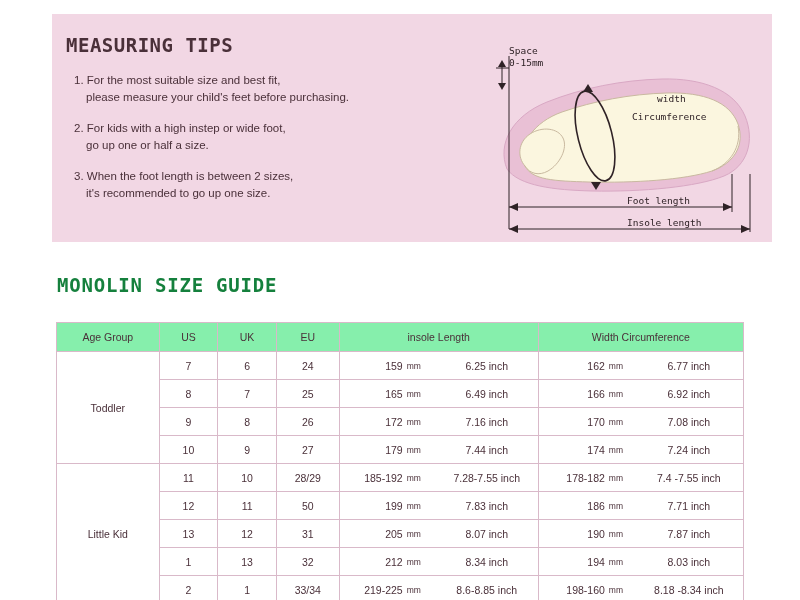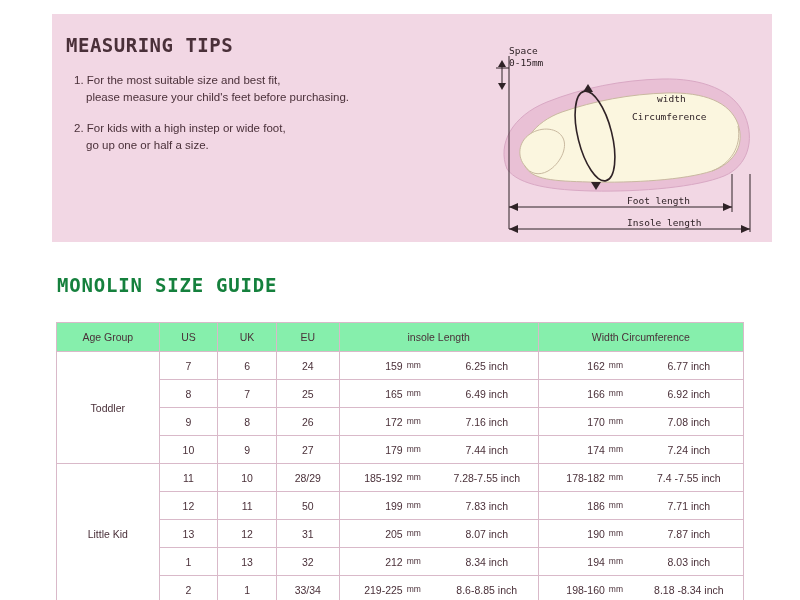--- a/index.html
+++ b/index.html
@@ -100,20 +100,21 @@
     background: #86efac;
     height: 28px;
     font-size: 10.5px;
   }
   td.group-cell {
     font-size: 10.5px;
     margin-left: 8px;
   }
   .cell-pair {
     display: flex;
+    align-items: center;
     justify-content: center;
   }
   .cell-pair .v {
     min-width: 58px;
     text-align: right;
   }
   .cell-pair .u {
     width: 34px;
     text-align: left;
     padding-left: 4px;
@@ -131,20 +132,24 @@
   <div class="tips-title">MEASURING TIPS</div>
 
   <div class="tips-list">
     <div class="tip">
       <span class="num">1. For the most suitable size and best fit,</span>
       <span class="l2">please measure your child's feet before purchasing.</span>
     </div>
     <div class="tip">
       <span class="num">2. For kids with a high instep or wide foot,</span>
       <span class="l2">go up one or half a size.</span>
+    </div>
+    <div class="tip">
+      <span class="num">3. When the foot length is between 2 sizes,</span>
+      <span class="l2">it's recommended to go up one size.</span>
     </div>
   </div>
 
   <div class="diagram">
     <svg width="305" height="215" viewBox="0 0 305 215" xmlns="http://www.w3.org/2000/svg">
 
       <path d="M45 145 C35 120 50 92 85 78 C120 64 160 56 200 55 C240 54 272 66 283 92 C293 116 286 142 262 152 C235 163 180 168 130 167 C92 166 57 162 45 145 Z" fill="#e9c0d5" stroke="#d9a8c4" stroke-width="1"></path>
 
       <path d="M63 142 C56 120 72 98 100 88 C132 77 168 70 205 69 C242 68 268 78 276 100 C283 120 273 139 250 147 C222 156 172 159 127 158 C92 157 70 156 63 142 Z" fill="#fbf6df" stroke="#c9b9a0" stroke-width="1"></path>
 

